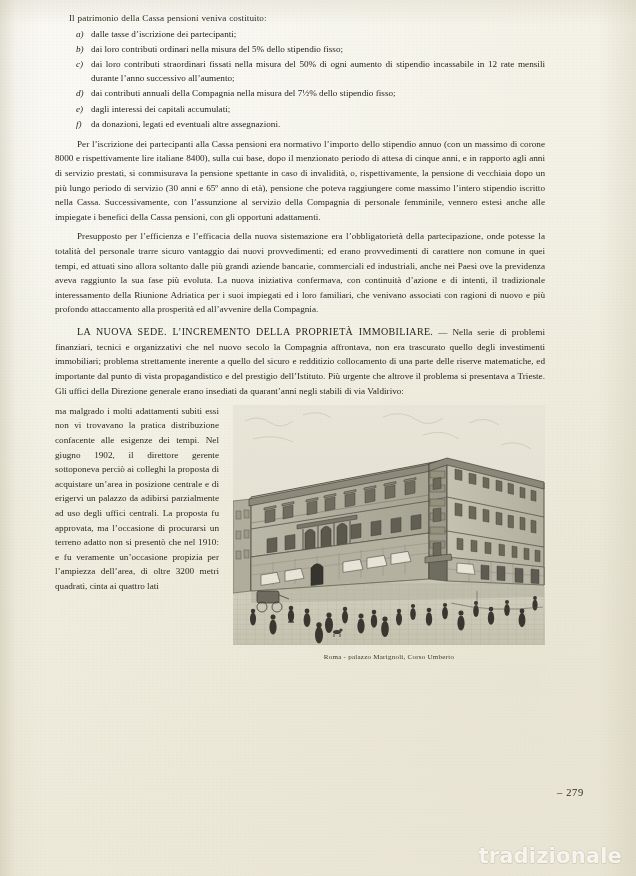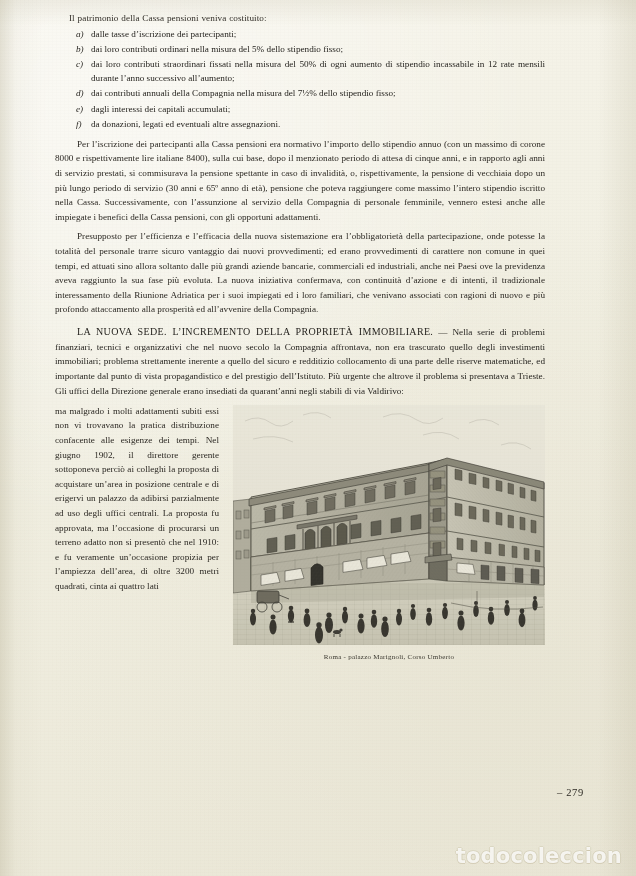--- a/index.html
+++ b/index.html
@@ -551,15 +551,15 @@
       <div class="wrapcol">ma malgrado i molti adattamenti subiti essi non vi trovavano la pratica distribuzione confacente alle esigenze dei tempi. Nel giugno 1902, il direttore gerente sottoponeva perciò ai colleghi la proposta di acquistare un’area in posizione centrale e di erigervi un palazzo da adibirsi parzialmente ad uso degli uffici centrali. La proposta fu approvata, ma l’occasione di procurarsi un terreno adatto non si presentò che nel 1910: e fu veramente un’occasione propizia per l’ampiezza dell’area, di oltre 3200 metri quadrati, cinta ai quattro lati</div>
     </div>
 
   </div>
 
   <div class="pagenum">– 279</div>
 
   <div class="grain"></div>
   <div class="edge-shade"></div>
 
-  <div class="watermark">todocoleccion</div>
+  <div class="watermark">tradizionale</div>
 
 </div>
 
 </body></html>

